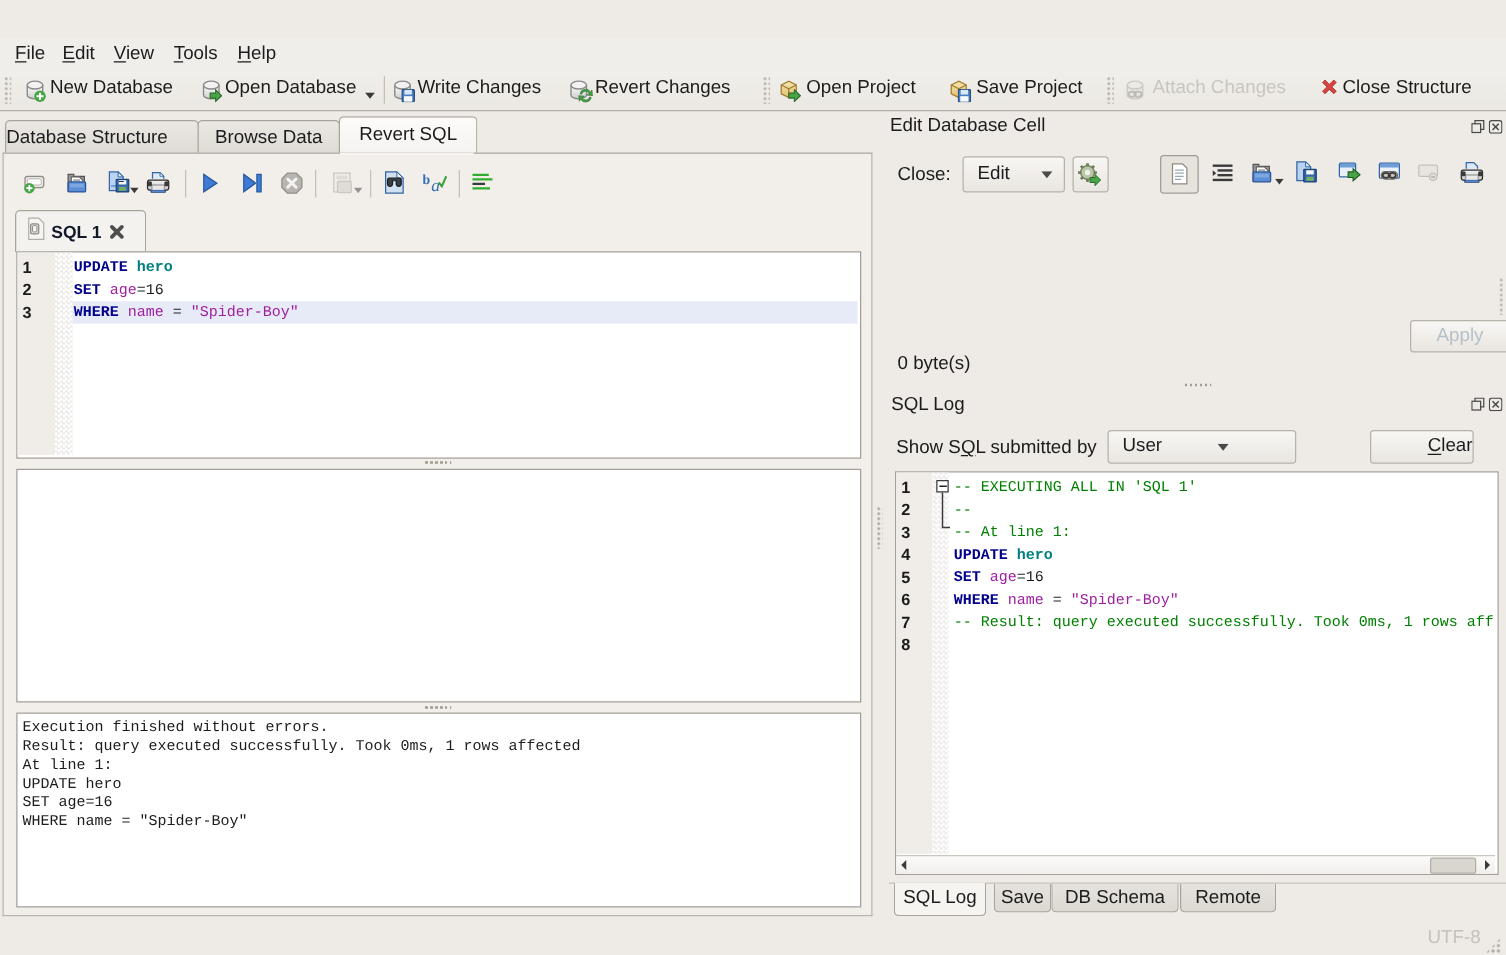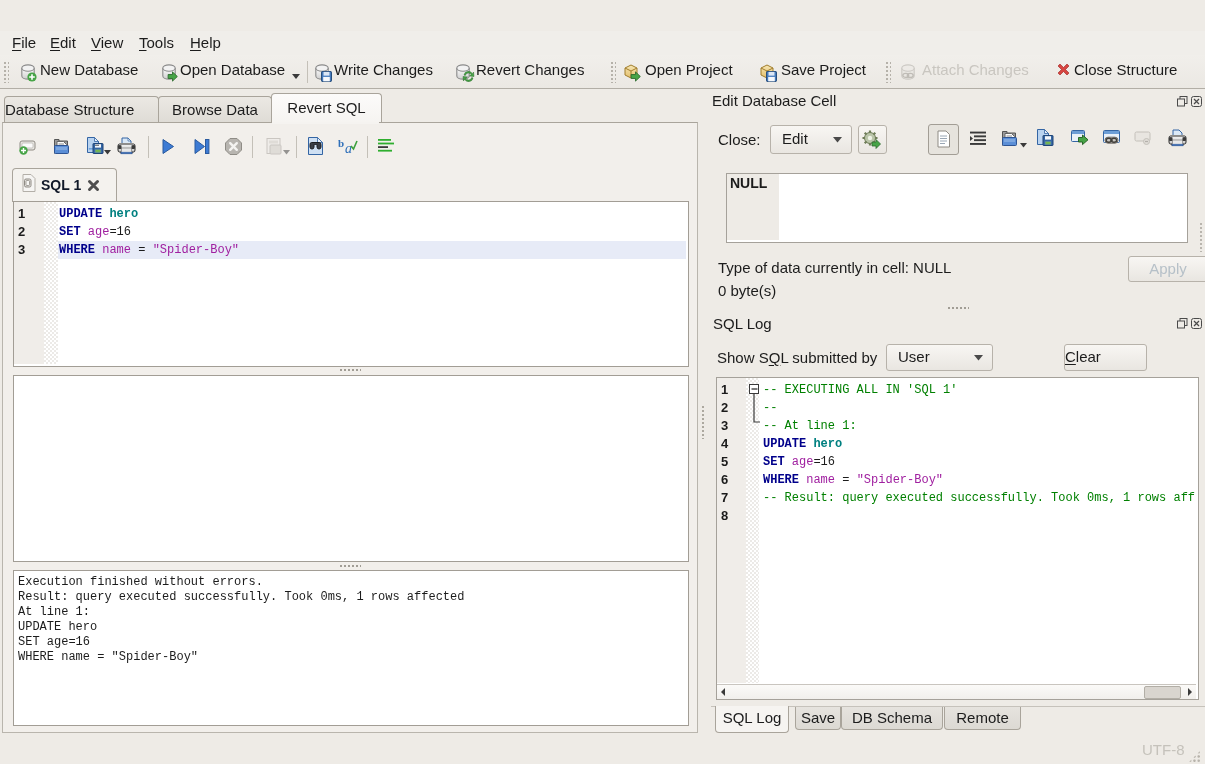--- a/index.html
+++ b/index.html
@@ -348,48 +348,43 @@
   </svg>
   <svg class="abs" style="left:1167px;top:128px;" width="21" height="20" viewBox="0 0 21 20">
     <path d="M6 7 V2 H12 L15 5 V7" fill="#dbe9f7" stroke="#3465a4"></path>
     <path d="M3.5 8 Q2 8 2 10 V14 Q2 16 3.5 16 H5 V17.5 H16 V16 H17.5 Q19 16 19 14 V10 Q19 8 17.5 8 Z" fill="url(#silver)" stroke="#2b2b2b"></path>
     <rect x="5.5" y="12" width="10" height="5" fill="#e8e8e8" stroke="#9a9a9a"></rect>
     <rect x="5" y="16.2" width="11" height="1.6" fill="#5b8ed6" stroke="#2d5494" stroke-width="0.6"></rect>
     <path d="M2 9.5 Q4 8.5 5.5 9.5 V12.5 Q4 13.5 2 12.5 Z" fill="#3a3a3a"></path>
     <path d="M19 9.5 Q17 8.5 15.5 9.5 V12.5 Q17 13.5 19 12.5 Z" fill="#3a3a3a"></path>
   </svg>
 
-  <div class="abs" style="left:726px;top:173px;width:460px;height:68px;background:#fff;border:1px solid #a5a19a;">
-    <div class="abs" style="left:0;top:0;width:52px;height:66px;background:#eeebe6;"></div>
-    <span class="abs" style="left:3px;top:1px;font-weight:bold;font-size:14px;">NULL</span>
-  </div>
-
-  <div class="abs" style="left:718px;top:259px;">Type of data currently in cell: NULL</div>
+
   <div class="abs" style="left:718px;top:282px;">0 byte(s)</div>
   <div class="abs btn" style="left:1117px;top:256px;width:78px;height:24px;text-align:center;line-height:23px;color:#b6c0c8;margin-left:11px;">Apply</div>
 
   <div class="abs dots-h" style="left:948px;top:307px;"></div>
 
   <div class="abs" style="left:713px;top:315px;">SQL Log</div>
   <svg class="abs" style="left:1177px;top:318px;" width="11" height="11" viewBox="0 0 11 11">
     <rect x="3" y="0.5" width="7" height="7" fill="none" stroke="#4a4a4a"></rect>
     <rect x="0.5" y="3" width="7" height="7" fill="#eeebe6" stroke="#4a4a4a"></rect>
   </svg>
   <svg class="abs" style="left:1191px;top:318px;" width="11" height="11" viewBox="0 0 11 11">
     <rect x="0.5" y="0.5" width="10" height="10" rx="2" fill="none" stroke="#4a4a4a"></rect>
     <path d="M3 3 L8 8 M8 3 L3 8" stroke="#4a4a4a" stroke-width="1.2"></path>
   </svg>
   <span class="abs" style="left:717px;top:349px;">Show S<u>Q</u>L submitted by</span>
-  <div class="abs btn" style="left:886px;top:344px;width:105px;height:25px;">
+  <div class="abs btn" style="left:886px;top:344px;width:105px;height:25px;padding-left:44px;">
     <span class="abs" style="left:11px;top:3px;">User</span>
     <svg class="abs" style="left:87px;top:10px;" width="9" height="6">
         <path d="M0 0 L9 0 L4.5 5.5 Z" fill="#4a4a4a"></path>
       </svg>
   </div>
-  <div class="abs btn" style="left:1064px;top:344px;width:81px;height:25px;text-align:left;line-height:24px;"><u>C</u>lear</div>
+  <div class="abs btn" style="left:1096px;top:344px;width:81px;height:25px;text-align:right;line-height:24px;"><u>C</u>lear</div>
 
   <div class="abs" id="logbox" style="left:716px;top:377px;width:481px;height:321px;background:#fff;border:1px solid #a5a19a;">
     <div class="abs" style="left:0;top:0;width:29px;height:305px;background:#f0ede9;"></div>
     <div class="abs hatch" style="left:29px;top:0;width:13px;height:305px;"></div>
     <div class="abs" style="left:4px;top:3px;font-weight:bold;font-size:13px;line-height:18px;color:#1b1b1b;">1<br>2<br>3<br>4<br>5<br>6<br>7<br>8</div>
 
     <svg class="abs" style="left:31px;top:5px;" width="14" height="44" viewBox="0 0 14 44">
       <rect x="1.5" y="1.5" width="9" height="9" fill="#fff" stroke="#3a3a3a"></rect>
       <path d="M3.5 6 L9.5 6" stroke="#222" stroke-width="1.2"></path>
       <path d="M6 11 L6 39 L12 39" stroke="#3a3a3a" fill="none" stroke-width="1.2"></path>

